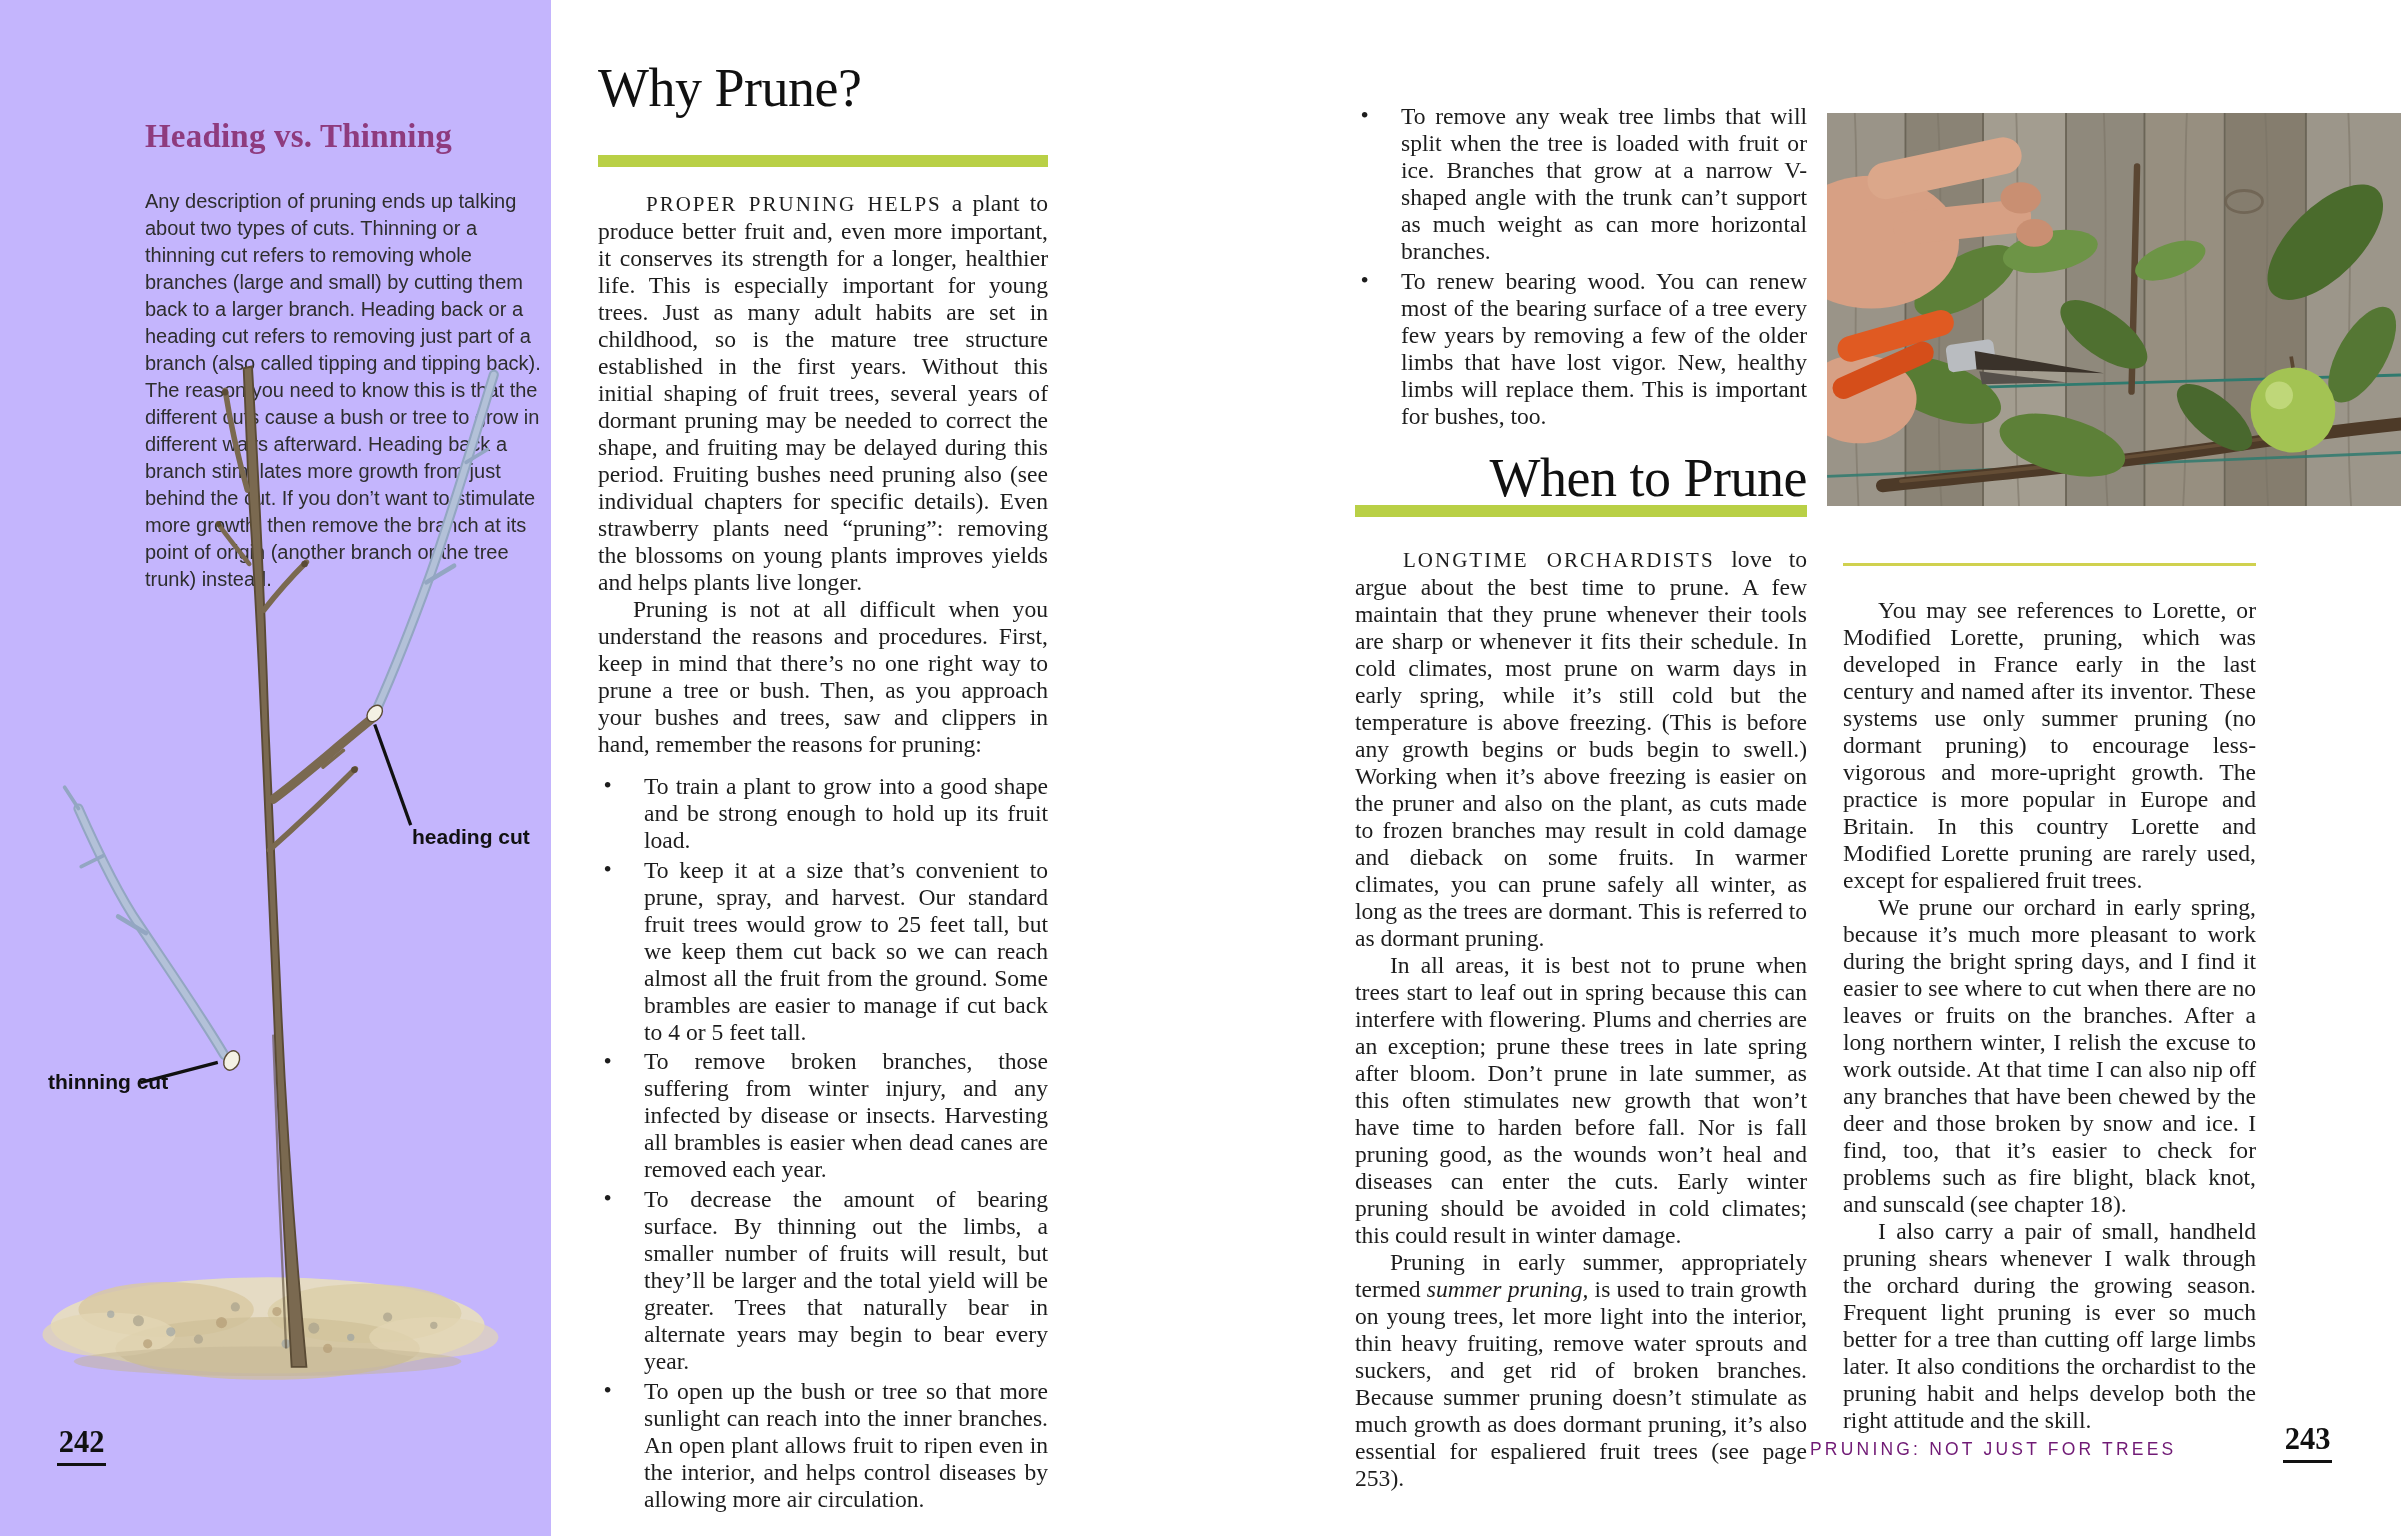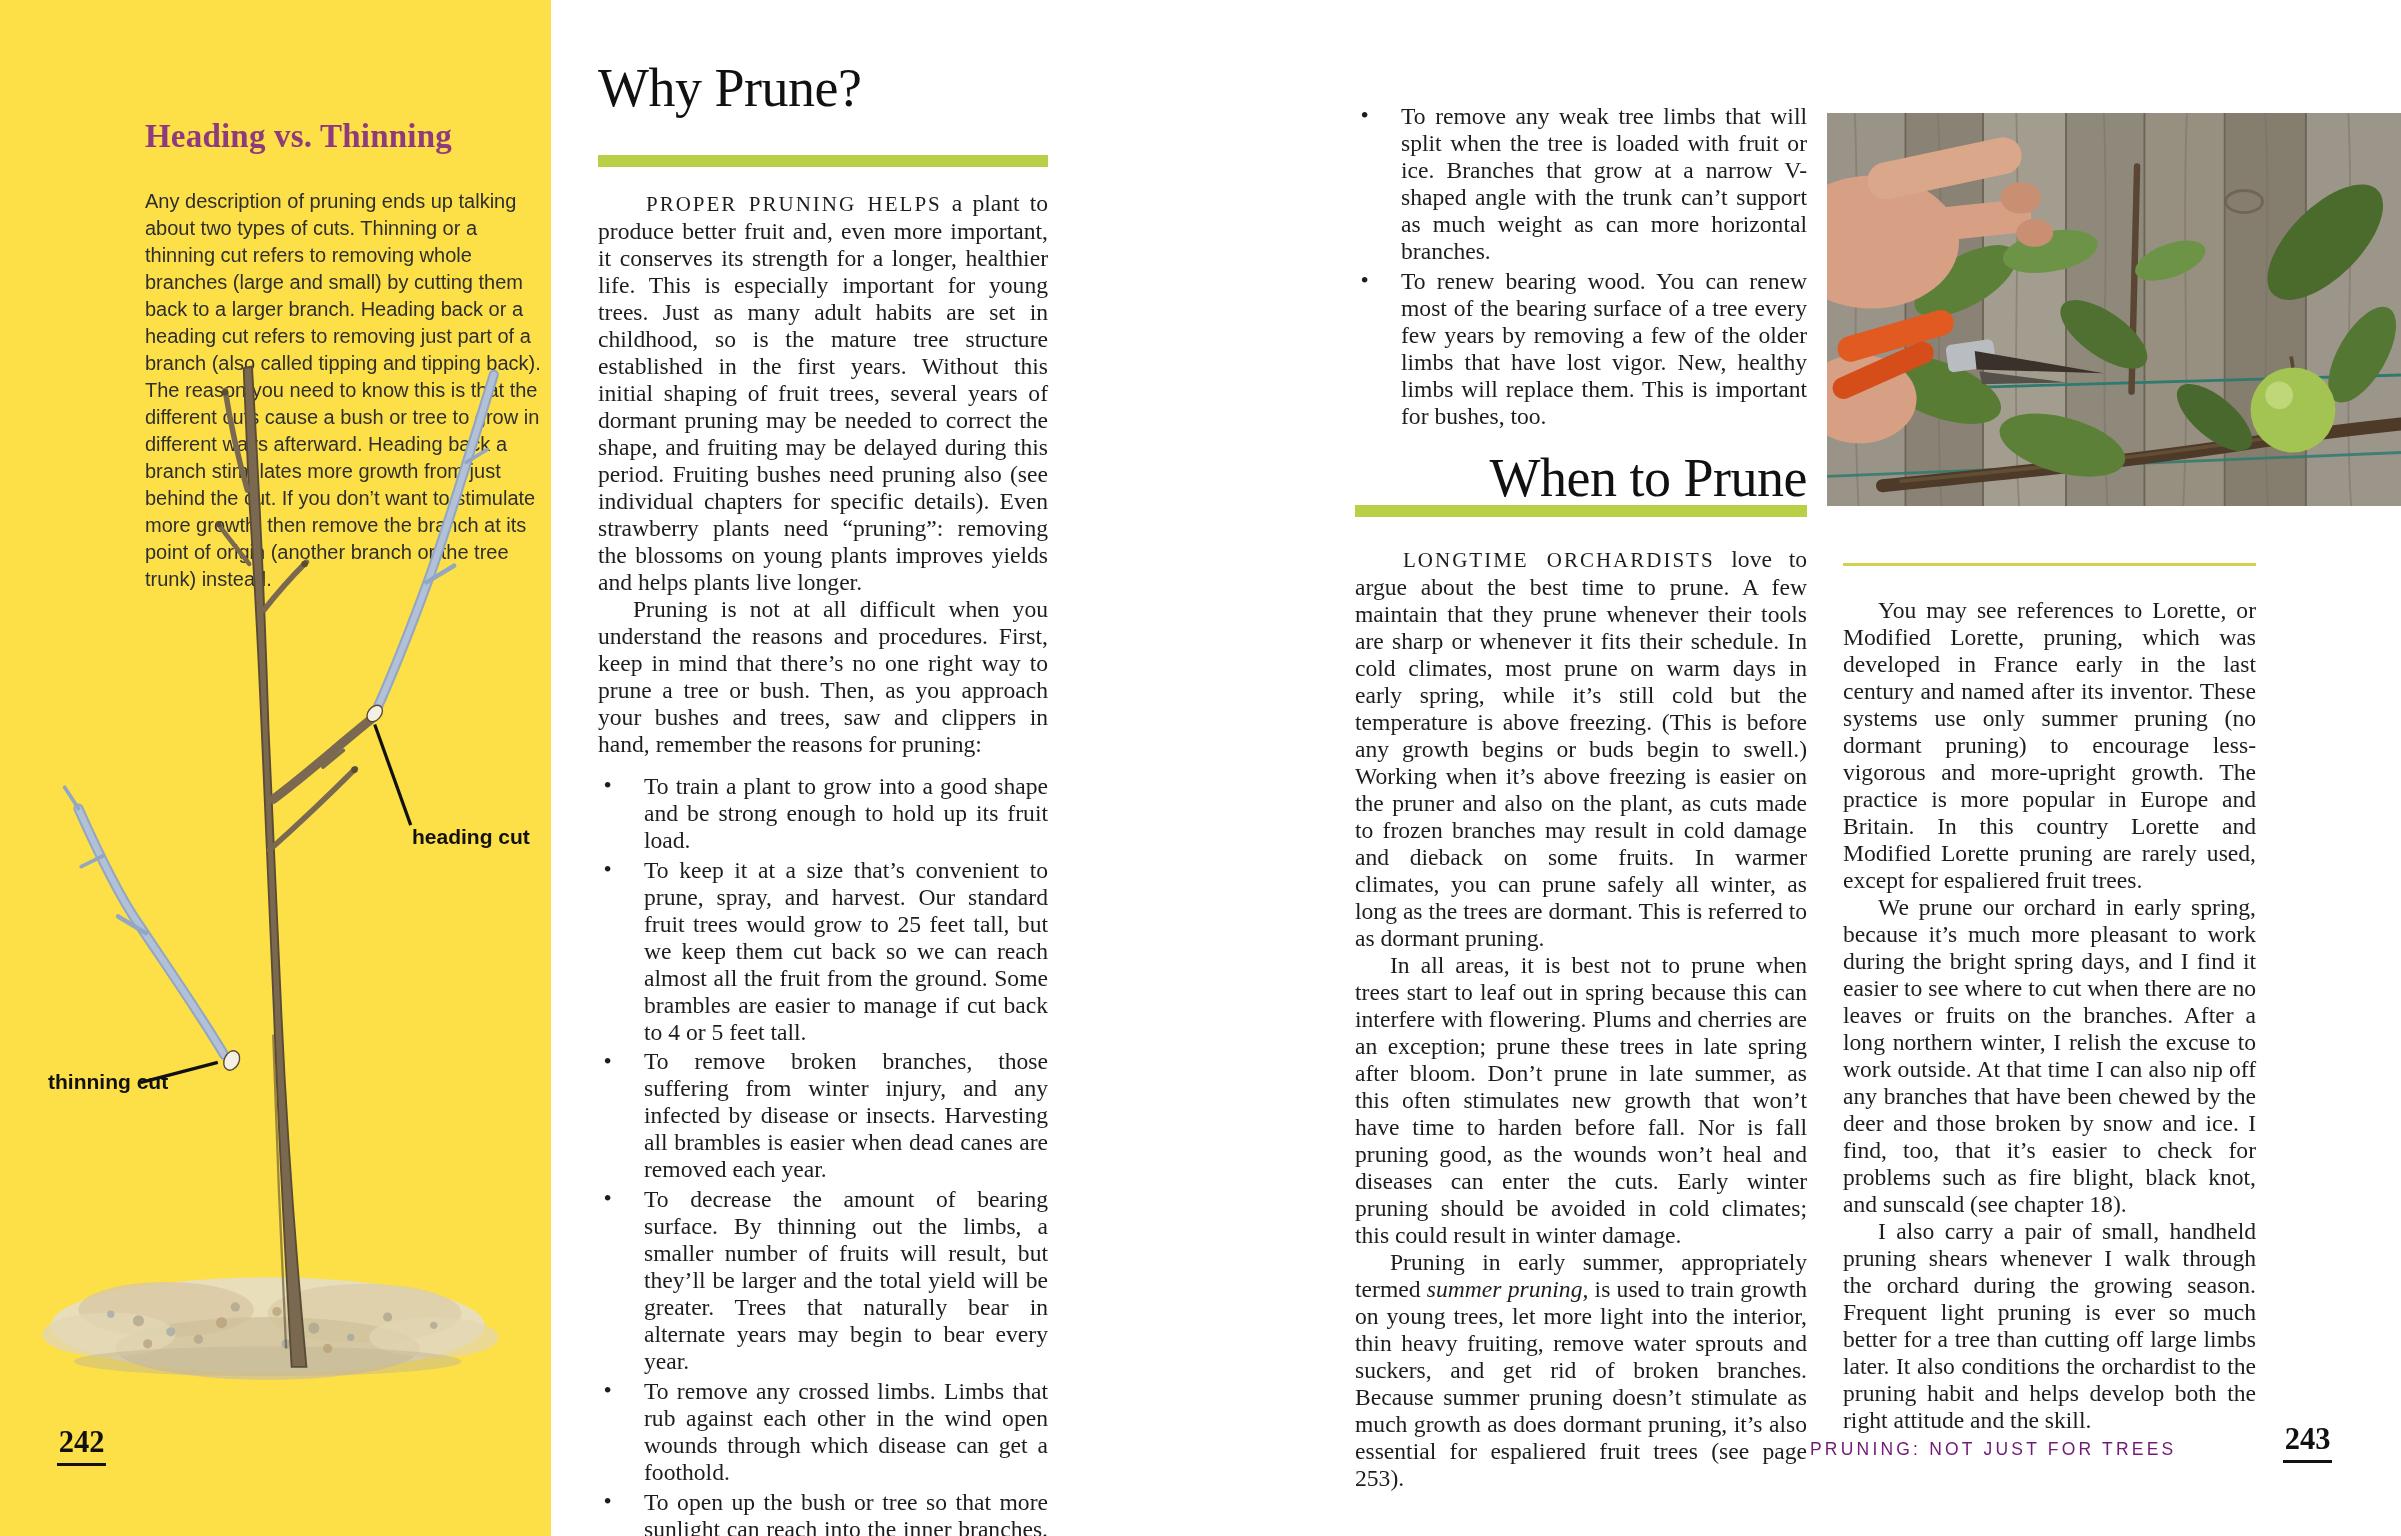--- a/index.html
+++ b/index.html
@@ -1,19 +1,19 @@
 <!DOCTYPE html>
 <html style="font-size:14.8px"><head>
 <meta charset="utf-8">
 <style>
   html,body{margin:0;padding:0;background:#e8e8e8;}
   .spread{position:relative;width:2401px;height:1537px;background:#ffffff;overflow:hidden;
           font-family:"Liberation Serif",serif;color:#1d1d1d;}
   
-  .sidebar{position:absolute;left:0;top:0;width:551px;height:1537px;background:#fde047;}
+  .sidebar{position:absolute;left:0;top:0;width:551px;height:1537px;background:#c4b5fd;}
   .sidebar-title{position:absolute;left:145px;top:118px;width:397px;
                  font-family:"Liberation Serif",serif;font-weight:bold;font-size:33px;
                  color:#8e3b7e;letter-spacing:0.2px;}
   .sidebar-body{position:absolute;left:145px;top:188px;width:399px;
                 font-family:"Liberation Sans",sans-serif;font-size:20px;line-height:27px;color:#2e2e2e;}
   .tree-wrap{position:absolute;left:0;top:333px;width:551px;height:1071px;}
   .cut-label{position:absolute;font-family:"Liberation Sans",sans-serif;font-weight:bold;
              font-size:21px;color:#111;white-space:nowrap;}
   .lbl-heading{left:412px;top:825px;}
   .lbl-thinning{left:48px;top:1070px;}
@@ -147,21 +147,20 @@
   <div class="greenbar whyprune-bar"></div>
 
   <div class="col whyprune-body">
     <p class="body-p"><span class="lead">PROPER PRUNING HELPS</span><span> a plant to produce better fruit and, even more important, it conserves its strength for a longer, healthier life. This is especially important for young trees. Just as many adult habits are set in childhood, so is the mature tree structure established in the first years. Without this initial shaping of fruit trees, several years of dormant pruning may be needed to correct the shape, and fruiting may be delayed during this period. Fruiting bushes need pruning also (see individual chapters for specific details). Even strawberry plants need “pruning”: removing the blossoms on young plants improves yields and helps plants live longer.</span></p>
     <p class="body-p indent">Pruning is not at all difficult when you understand the reasons and procedures. First, keep in mind that there’s no one right way to prune a tree or bush. Then, as you approach your bushes and trees, saw and clippers in hand, remember the reasons for pruning:</p>
     <ul class="blist">
       <li>To train a plant to grow into a good shape and be strong enough to hold up its fruit load.</li>
       <li>To keep it at a size that’s convenient to prune, spray, and harvest. Our standard fruit trees would grow to 25 feet tall, but we keep them cut back so we can reach almost all the fruit from the ground. Some brambles are easier to manage if cut back to 4 or 5 feet tall.</li>
       <li>To remove broken branches, those suffering from winter injury, and any infected by disease or insects. Harvesting all brambles is easier when dead canes are removed each year.</li>
       <li>To decrease the amount of bearing surface. By thinning out the limbs, a smaller number of fruits will result, but they’ll be larger and the total yield will be greater. Trees that naturally bear in alternate years may begin to bear every year.</li>
-      <li>To remove any crossed limbs. Limbs that rub against each other in the wind open wounds through which disease can get a foothold.</li>
       <li>To open up the bush or tree so that more sunlight can reach into the inner branches. An open plant allows fruit to ripen even in the interior, and helps control diseases by allowing more air circulation.</li>
     </ul>
   </div>
 
   <div class="col rcol1">
     <ul class="blist" style="margin-top:0;">
       <li>To remove any weak tree limbs that will split when the tree is loaded with fruit or ice. Branches that grow at a narrow V-shaped angle with the trunk can’t support as much weight as can more horizontal branches.</li>
       <li>To renew bearing wood. You can renew most of the bearing surface of a tree every few years by removing a few of the older limbs that have lost vigor. New, healthy limbs will replace them. This is important for bushes, too.</li>
     </ul>
 

